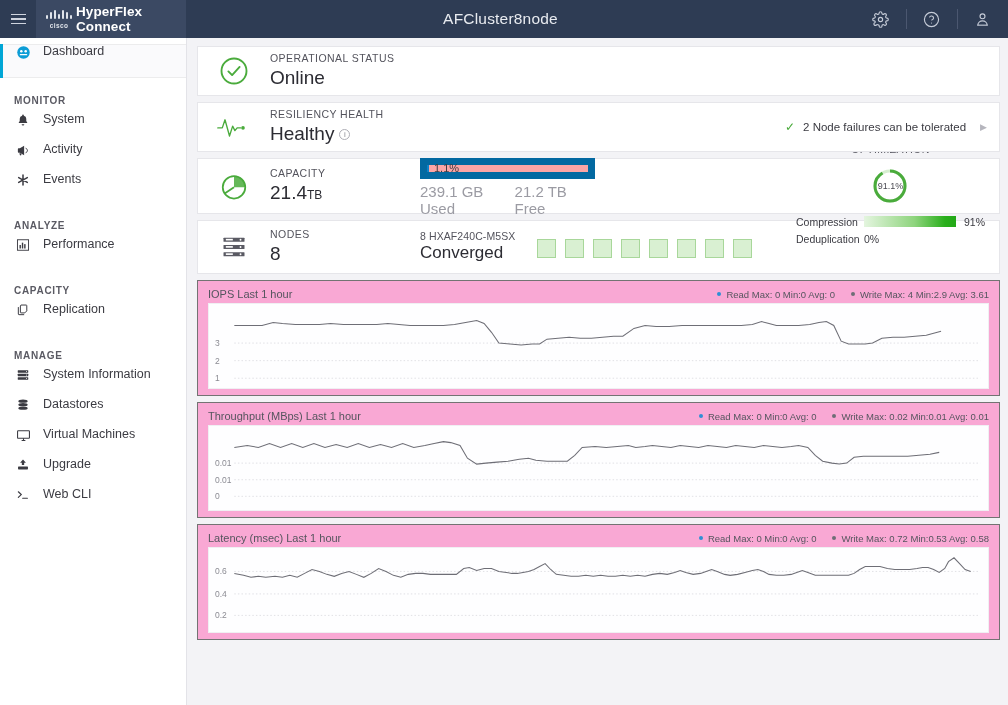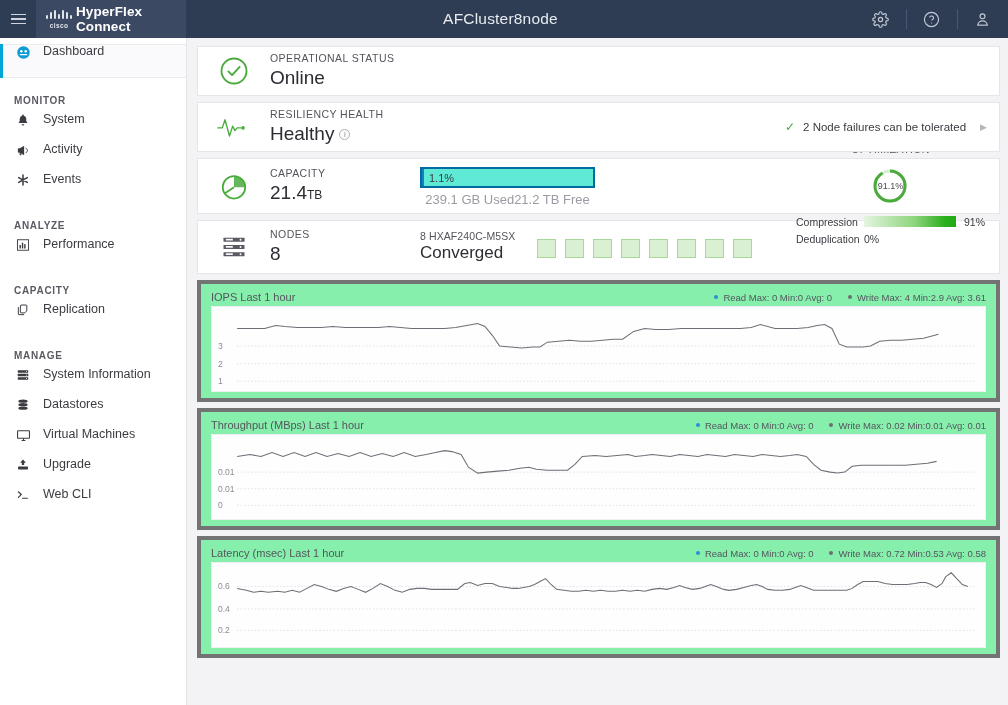--- a/index.html
+++ b/index.html
@@ -137,29 +137,29 @@
     width: 11px; height: 11px; border: 1px solid #aeaeb6; border-radius: 50%;
     font-size: 8px; color: #8c8c95; margin-left: 5px; vertical-align: 3px;
     font-style: normal;
   }
 
   
   .card-capacity { height: 56px; }
   .cap-left { width: 150px; flex: 0 0 150px; }
   .cap-bar-wrap { width: 175px; flex: 0 0 175px; padding-top: 2px; }
   .cap-bar {
-    height: 21px; background: #5eead4; border: 2px solid #0369a1;
+    height: 21px; background: #fca5a5; border: 7px solid #0369a1;
     position: relative; display: flex; align-items: center;
   }
   .cap-bar-fill {
     position: absolute; left: 0; top: 0; bottom: 0; background: #0d82c8;
   }
   .cap-pct { position: relative; font-size: 11px; color: #3b3b42; padding-left: 7px; }
   .cap-sub {
-    display: flex; justify-content: center; font-size: 13px; color: #9b9ba3;
+    display: flex; justify-content: flex-start; font-size: 15px; color: #9b9ba3;
     padding-top: 4px;
   }
 
   .storage-opt {
     margin-left: auto; display: flex; align-items: center; gap: 10px; padding-right: 14px; flex-direction: column;
   }
   .so-label { font-size: 10.5px; letter-spacing: .4px; color: #53535c; line-height: 1.35; text-align: left; }
   .donut { width: 40px; height: 40px; position: relative; flex: 0 0 40px; }
   .donut-text {
     position: absolute; inset: 0; display: flex; align-items: center; justify-content: center;
@@ -180,21 +180,21 @@
   .nodes-left { width: 150px; flex: 0 0 150px; }
   .nodes-model { font-size: 10.5px; color: #53535c; letter-spacing: .1px; }
   .nodes-type { font-size: 17px; color: #2c2c33; line-height: 1.3; }
   .node-squares { display: flex; gap: 9px; margin-left: 22px; padding-top: 3px; }
   .node-sq {
     width: 19px; height: 19px; background: #d9f0d2; border: 1px solid #a8d79a;
   }
 
   
   .chart-card {
-    background: #86efac; border: 4px solid #737373;
+    background: #f9a8d4; border: 1px solid #737373;
     padding: 7px 10px 6px 10px; margin-bottom: 6px;
   }
   .chart-head { display: flex; align-items: center; justify-content: space-between; padding-bottom: 3px; }
   .chart-title { font-size: 11px; color: #55555e; }
   .chart-legend { display: flex; align-items: center; gap: 16px; }
   .legend-item { display: flex; align-items: center; gap: 5px; font-size: 9.5px; color: #55555e; }
   .legend-dot { width: 4px; height: 4px; border-radius: 50%; display: inline-block; }
   .chart-plot {
     position: relative; background: #fefeff; border: 1px solid #f0f0f3;
     height: 86px; overflow: hidden;

